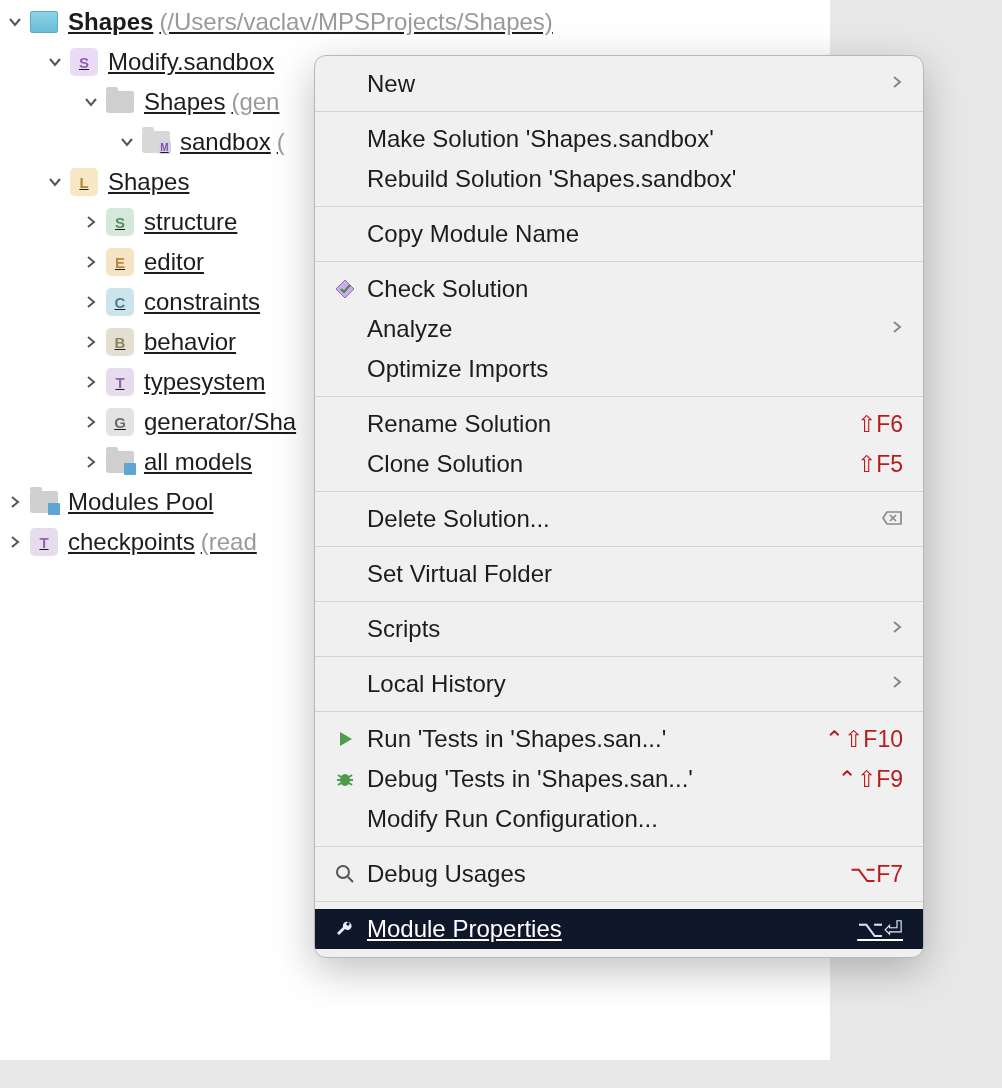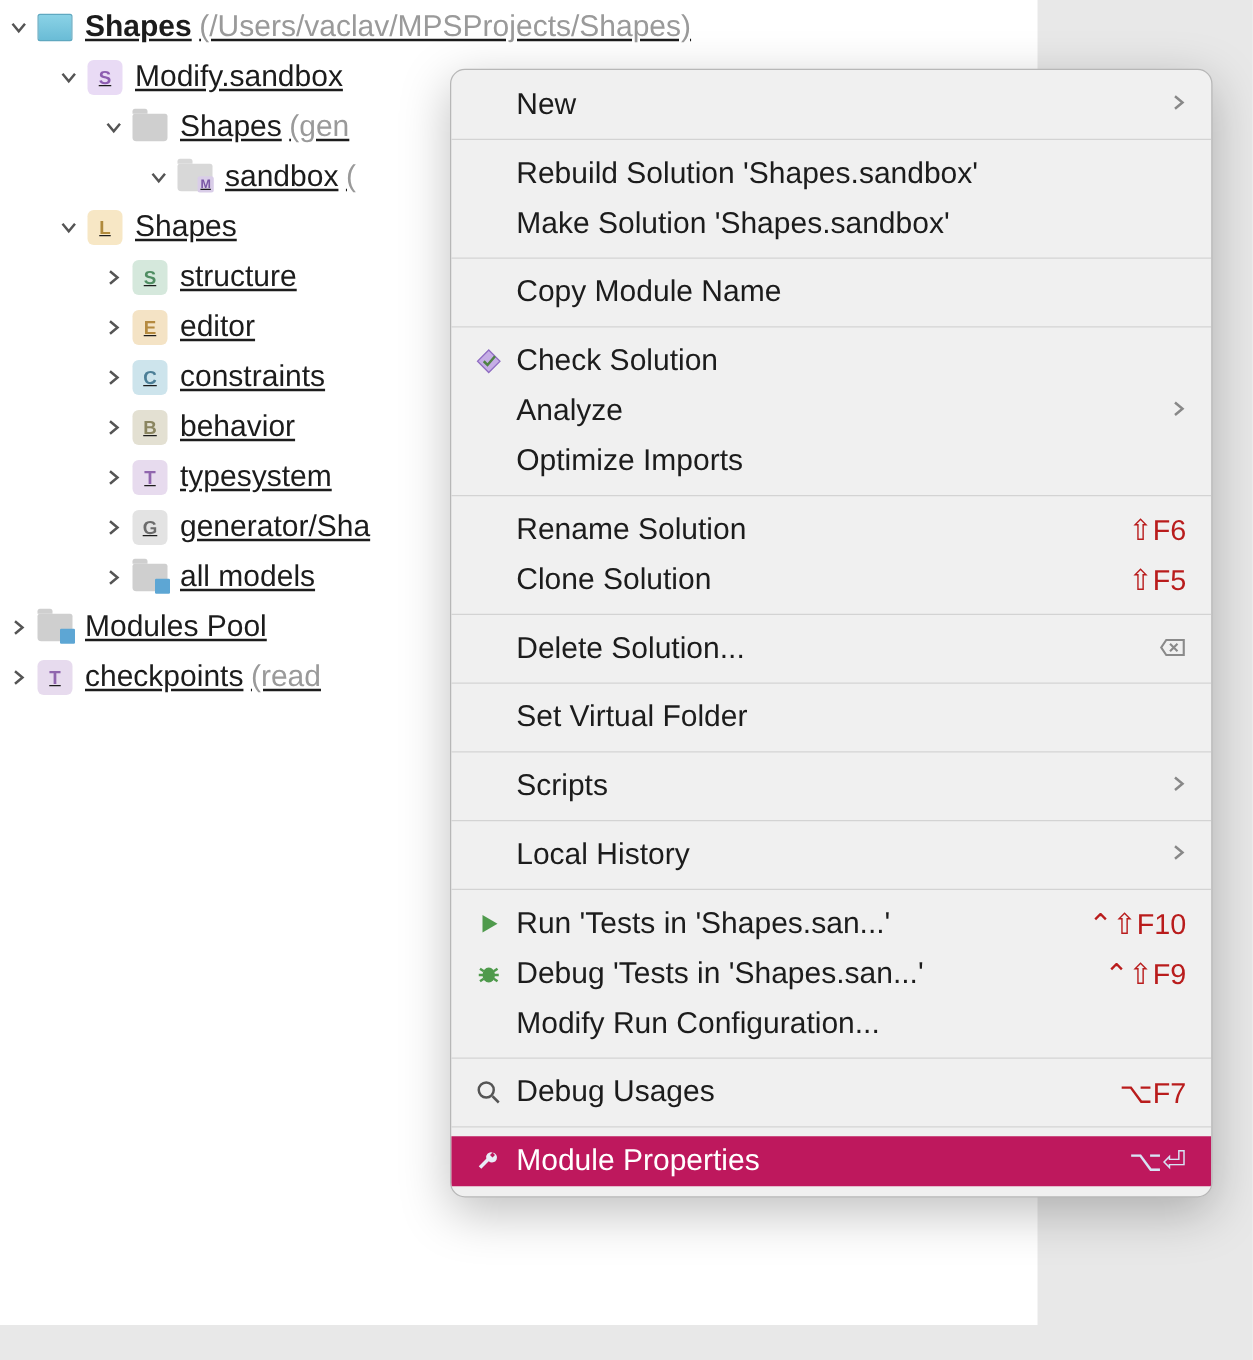--- a/index.html
+++ b/index.html
@@ -139,34 +139,34 @@
       position: absolute;
       left: 314px;
       top: 55px;
       width: 610px;
       background: #f0f0f0;
       border: 1px solid #b7b7b7;
       border-radius: 12px;
       box-shadow: 0 12px 40px rgba(0,0,0,0.25);
       padding: 8px 0;
       overflow: hidden;
-      margin-left: 46px;
     }
     .menu-item {
       display: flex;
       align-items: center;
       height: 40px;
       padding: 0 20px 0 14px;
       font-size: 24px;
       color: #1c1c1c;
       position: relative;
     }
     .menu-item.selected {
-      background: #be185d;
+      background: #0f172a;
       color: #ffffff;
+      text-decoration: underline;
     }
     .menu-icon {
       width: 32px;
       display: inline-flex;
       align-items: center;
       justify-content: center;
       margin-right: 6px;
     }
     .menu-label { flex: 1; white-space: nowrap; }
     .menu-shortcut {
@@ -350,25 +350,25 @@
       <svg width="12" height="16" viewBox="0 0 12 16">
           <path d="M3 3 L9 8 L3 13" fill="none" stroke="#888" stroke-width="2"></path>
         </svg>
     </span>
   </div>
 
   <div class="menu-sep"></div>
 
   <div class="menu-item">
     <span class="menu-icon"></span>
+    <span class="menu-label">Make Solution 'Shapes.sandbox'</span>
+  </div>
+  <div class="menu-item">
+    <span class="menu-icon"></span>
     <span class="menu-label">Rebuild Solution 'Shapes.sandbox'</span>
-  </div>
-  <div class="menu-item">
-    <span class="menu-icon"></span>
-    <span class="menu-label">Make Solution 'Shapes.sandbox'</span>
   </div>
 
   <div class="menu-sep"></div>
 
   <div class="menu-item">
     <span class="menu-icon"></span>
     <span class="menu-label">Copy Module Name</span>
   </div>
 
   <div class="menu-sep"></div>

